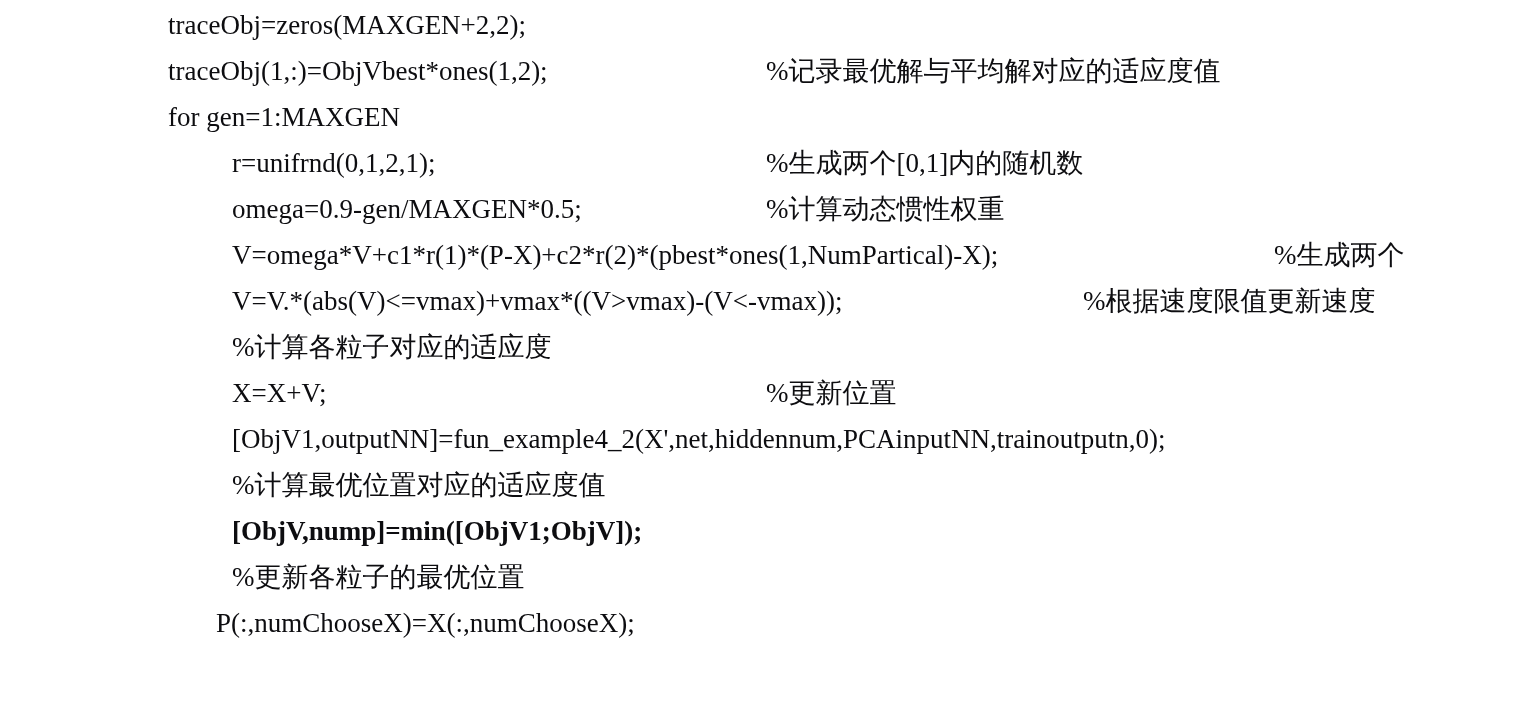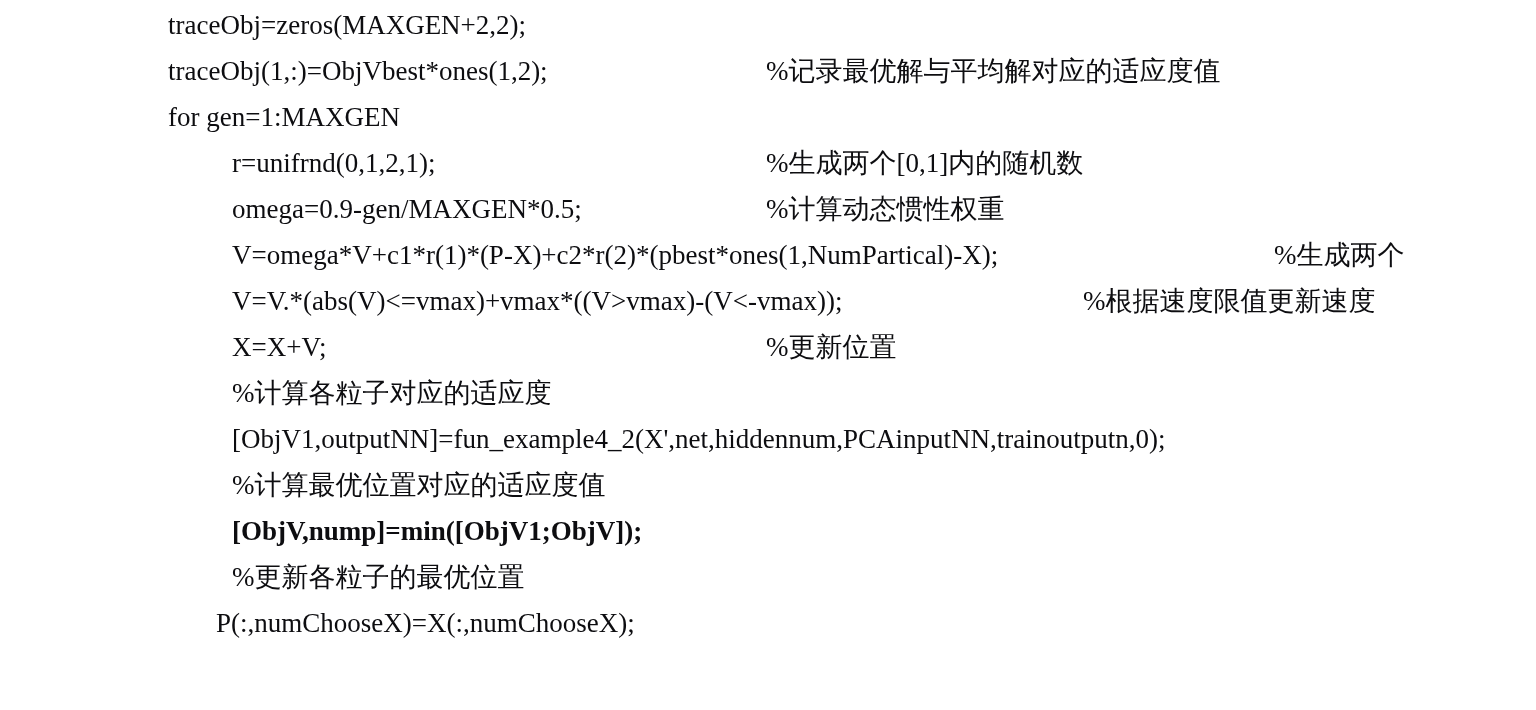--- a/index.html
+++ b/index.html
@@ -46,20 +46,20 @@
 <body>
 
 <div id="code-listing">
     <div class="code-line"><span class="code-text" style="left: 168px;">traceObj=zeros(MAXGEN+2,2);</span></div>
     <div class="code-line"><span class="code-text" style="left: 168px; text-align: center;">traceObj(1,:)=ObjVbest*ones(1,2);</span><span class="comment" style="left: 766px; text-align: right;">%记录最优解与平均解对应的适应度值</span></div>
     <div class="code-line"><span class="code-text" style="left: 168px;">for gen=1:MAXGEN</span></div>
     <div class="code-line"><span class="code-text" style="left: 232px;">r=unifrnd(0,1,2,1);</span><span class="comment" style="left: 766px;">%生成两个[0,1]内的随机数</span></div>
     <div class="code-line"><span class="code-text" style="left: 232px;">omega=0.9-gen/MAXGEN*0.5;</span><span class="comment" style="left: 766px;">%计算动态惯性权重</span></div>
     <div class="code-line"><span class="code-text" style="left: 232px;">V=omega*V+c1*r(1)*(P-X)+c2*r(2)*(pbest*ones(1,NumPartical)-X);</span><span class="comment" style="left: 1274px;">%生成两个</span></div>
     <div class="code-line"><span class="code-text" style="left: 232px;">V=V.*(abs(V)&lt;=vmax)+vmax*((V&gt;vmax)-(V&lt;-vmax));</span><span class="comment" style="left: 1083px;">%根据速度限值更新速度</span></div>
+    <div class="code-line"><span class="code-text" style="left: 232px;">%计算各粒子对应的适应度</span></div>
     <div class="code-line"><span class="code-text" style="left: 232px;">X=X+V;</span><span class="comment" style="left: 766px;">%更新位置</span></div>
-    <div class="code-line"><span class="code-text" style="left: 232px;">%计算各粒子对应的适应度</span></div>
     <div class="code-line"><span class="code-text" style="left: 232px;">[ObjV1,outputNN]=fun_example4_2(X',net,hiddennum,PCAinputNN,trainoutputn,0);</span></div>
     <div class="code-line"><span class="code-text" style="left: 232px;">%计算最优位置对应的适应度值</span></div>
     <div class="code-line"><span class="code-text" style="left: 232px; font-weight: bold;">[ObjV,nump]=min([ObjV1;ObjV]);</span></div>
     <div class="code-line"><span class="code-text" style="left: 232px;">%更新各粒子的最优位置</span></div>
     <div class="code-line"><span class="code-text" style="left: 216px;">P(:,numChooseX)=X(:,numChooseX);</span></div>
   </div>
 
 </body></html>

